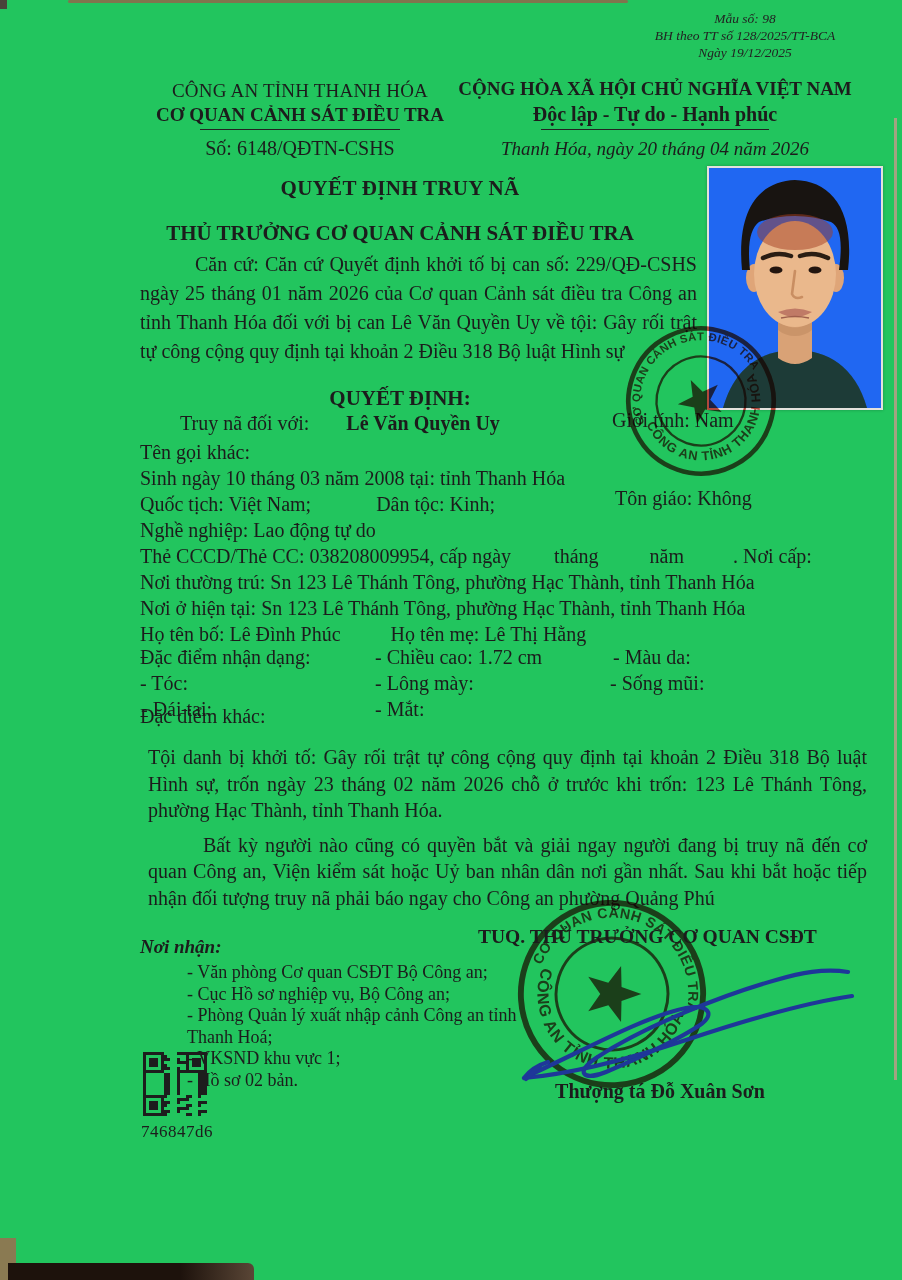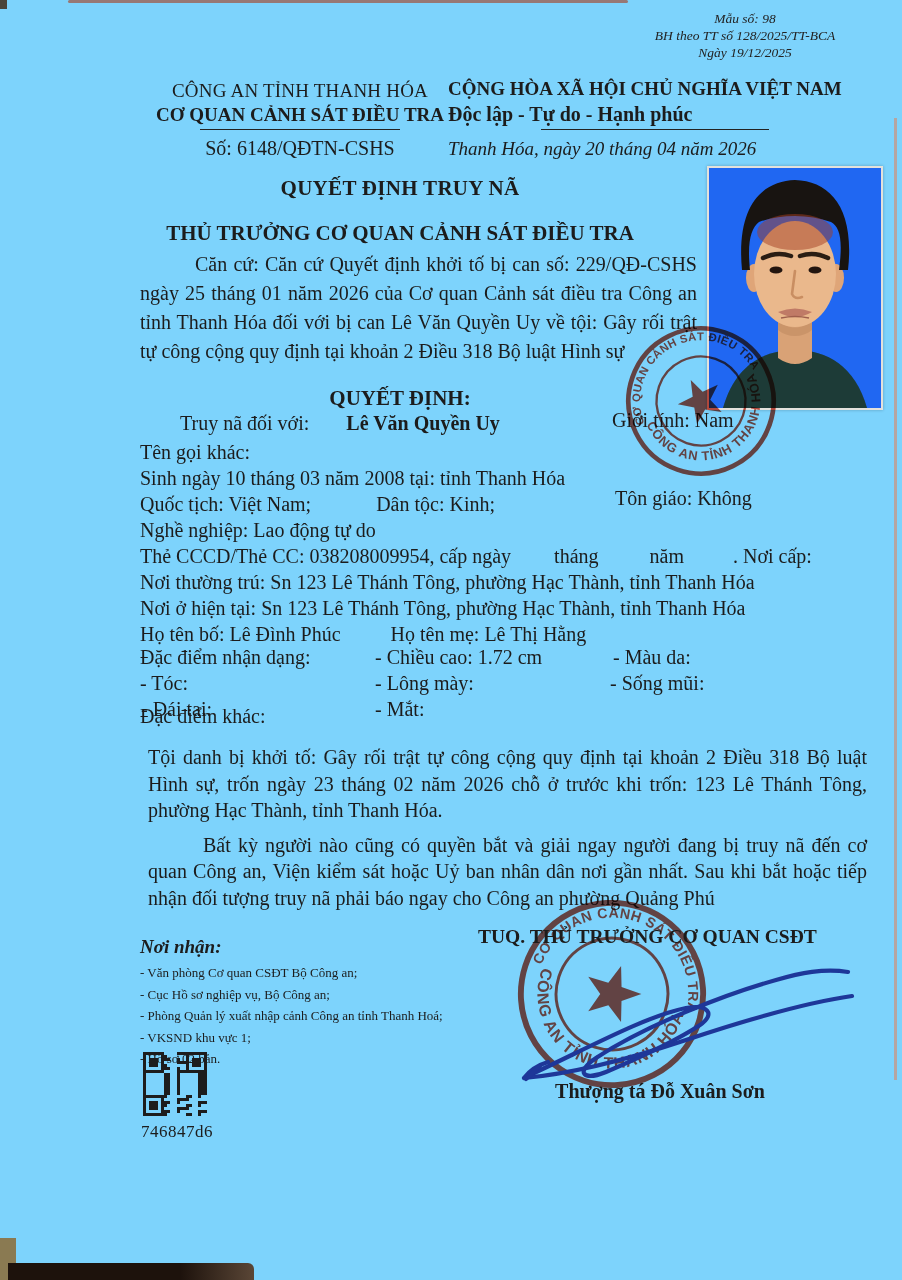--- a/index.html
+++ b/index.html
@@ -1,33 +1,33 @@
 <!DOCTYPE html>
 <html><head>
 <meta charset="utf-8">
 <style>
   html,body{margin:0;padding:0;background:#e8e8e8;}
-  .page{position:relative;width:902px;height:1280px;background:#7dd3fc;overflow:hidden;
+  .page{position:relative;width:902px;height:1280px;background:#22c55e;overflow:hidden;
         font-family:"Liberation Serif",serif;color:#1c1c1c;}
   .abs{position:absolute;}
   
   .edge-top{left:68px;top:0;width:560px;height:3px;background:#a05a48;opacity:.75;border-radius:2px;}
   .edge-corner{left:0;top:0;width:7px;height:9px;background:#4a443a;}
   .edge-right{left:894px;top:118px;width:3px;height:962px;background:#c49a8a;opacity:.8;}
   .shadow-tan{left:0;top:1238px;width:16px;height:42px;background:#8a7a52;}
   .shadow-dark{left:8px;top:1263px;width:246px;height:17px;background:linear-gradient(90deg,#1d120c 70%,#5a4636);border-top-right-radius:6px;}
   
   .form-meta{left:600px;top:10px;width:290px;text-align:center;font-style:italic;font-size:13.5px;line-height:17px;color:#222;}
   
   .hdr-left{left:150px;top:80px;width:300px;text-align:center;}
   .hdr-left .l1{font-size:19px;letter-spacing:.2px;}
   .hdr-left .l2{font-size:19px;font-weight:bold;margin-top:2px;}
   .hdr-left .rule{width:200px;border-top:1.6px solid #222;margin:3px auto 0;}
   .hdr-left .num{font-size:20px;margin-top:7px;}
-  .hdr-right{left:448px;top:78px;width:414px;text-align:left;}
+  .hdr-right{left:448px;top:78px;width:414px;text-align:center;}
   .hdr-right .m1{font-size:19px;font-weight:bold;}
   .hdr-right .m2{font-size:20px;font-weight:bold;margin-top:3px;}
   .hdr-right .rule{width:228px;border-top:1.6px solid #222;margin:3px auto 0;}
   .hdr-right .pd{font-size:19px;font-style:italic;margin-top:8px;}
   
   .title-main{left:140px;top:176px;width:520px;text-align:center;font-size:21px;font-weight:bold;letter-spacing:.3px;}
   .title-sub{left:120px;top:221px;width:560px;text-align:center;font-size:21px;font-weight:bold;}
   
   .preamble{left:140px;top:250px;width:735px;font-size:20px;line-height:29px;text-align:justify;}
   .preamble .photo-gap{float:right;width:178px;height:160px;}
@@ -36,21 +36,21 @@
   
   .row{position:absolute;left:140px;font-size:20px;white-space:nowrap;}
   .bold{font-weight:bold;}
   
   .paras{left:140px;top:736px;width:735px;font-size:20px;line-height:26.5px;text-align:justify;}
   .paras p{margin:8px;}
   .paras p.indent{text-indent:55px;}
   
   .recipients{left:140px;top:936px;width:392px;}
   .recipients .lbl{font-size:19px;font-weight:bold;font-style:italic;margin-bottom:4px;}
-  .recipients .item{font-size:13px;line-height:21.5px;}
+  .recipients .item{font-size:18px;line-height:21.5px;margin-left:47px;}
   .qr{left:143px;top:1052px;width:64px;height:64px;}
   .qr svg{width:64px;height:64px;}
   .qr-label{left:141px;top:1122px;font-size:17px;letter-spacing:.5px;}
   .sig-head{left:478px;top:924px;width:364px;text-align:left;font-size:19.5px;font-weight:bold;line-height:25px;z-index:3;}
   .signer{left:478px;top:1080px;width:364px;text-align:center;font-size:20px;font-weight:bold;z-index:3;}
   .stamp{mix-blend-mode:multiply;opacity:.88;}
   .stamp1{left:623px;top:323px;width:156px;height:156px;z-index:2;}
   .stamp2{left:514px;top:896px;width:196px;height:196px;z-index:2;}
   .sig-ink{left:518px;top:952px;width:340px;height:132px;z-index:4;}
   .photo{left:707px;top:166px;width:172px;height:240px;border:2px solid #e3e1dc;box-shadow:0 0 3px rgba(0,0,0,.25);z-index:1;}

